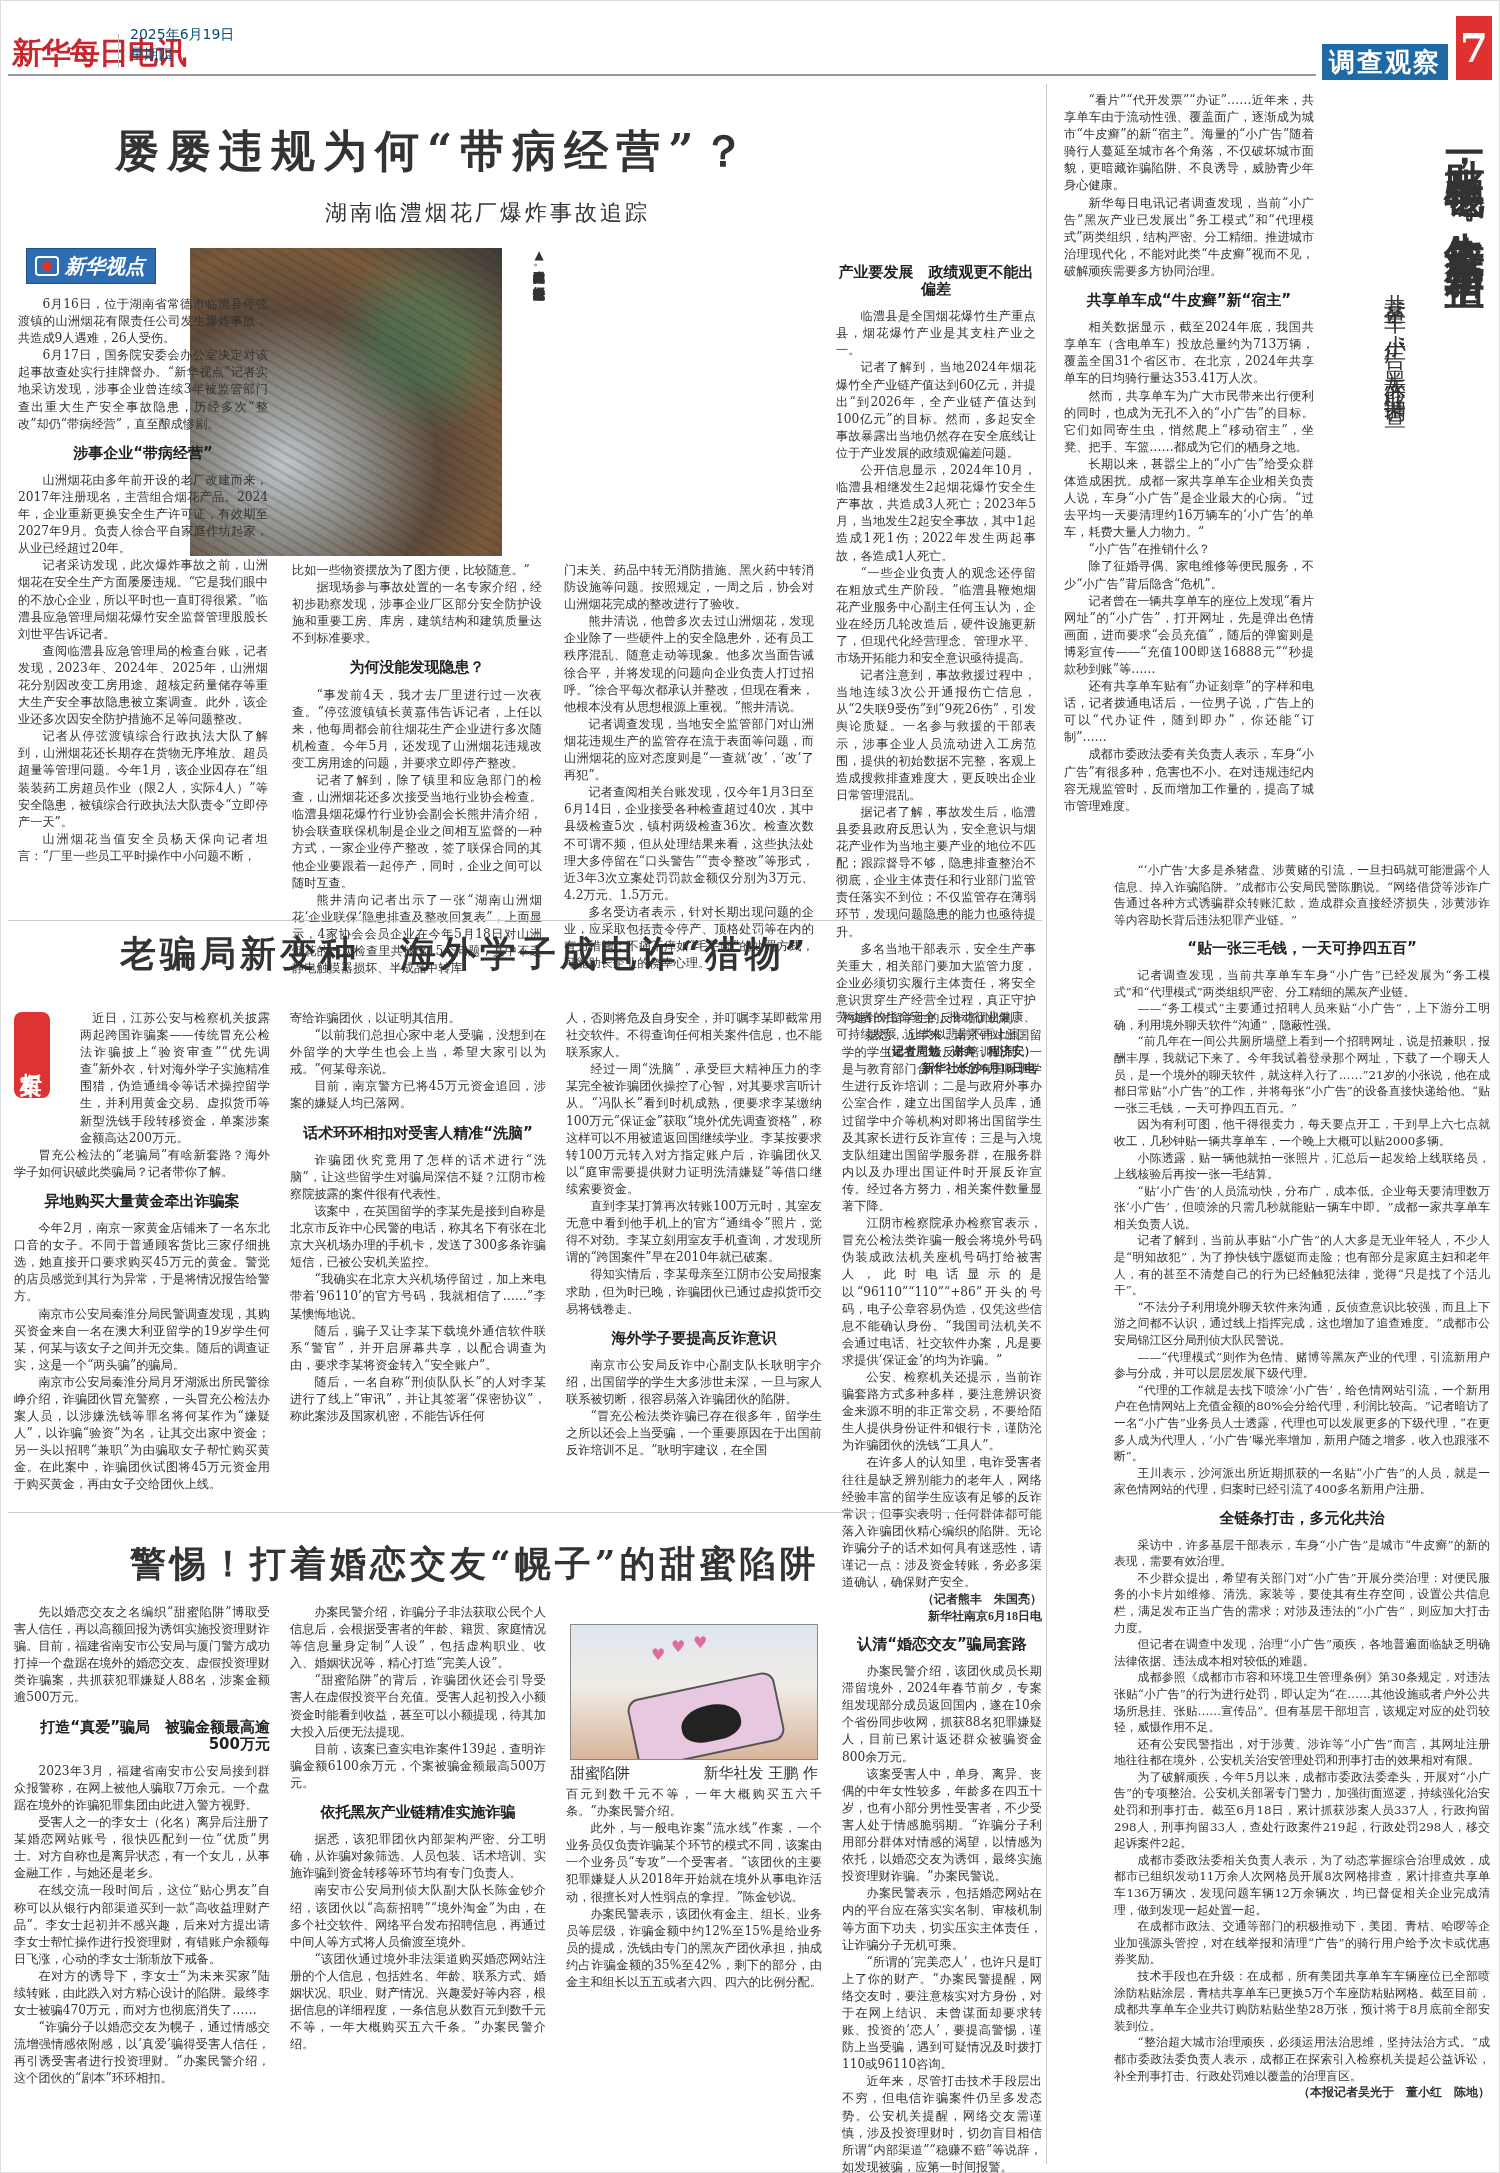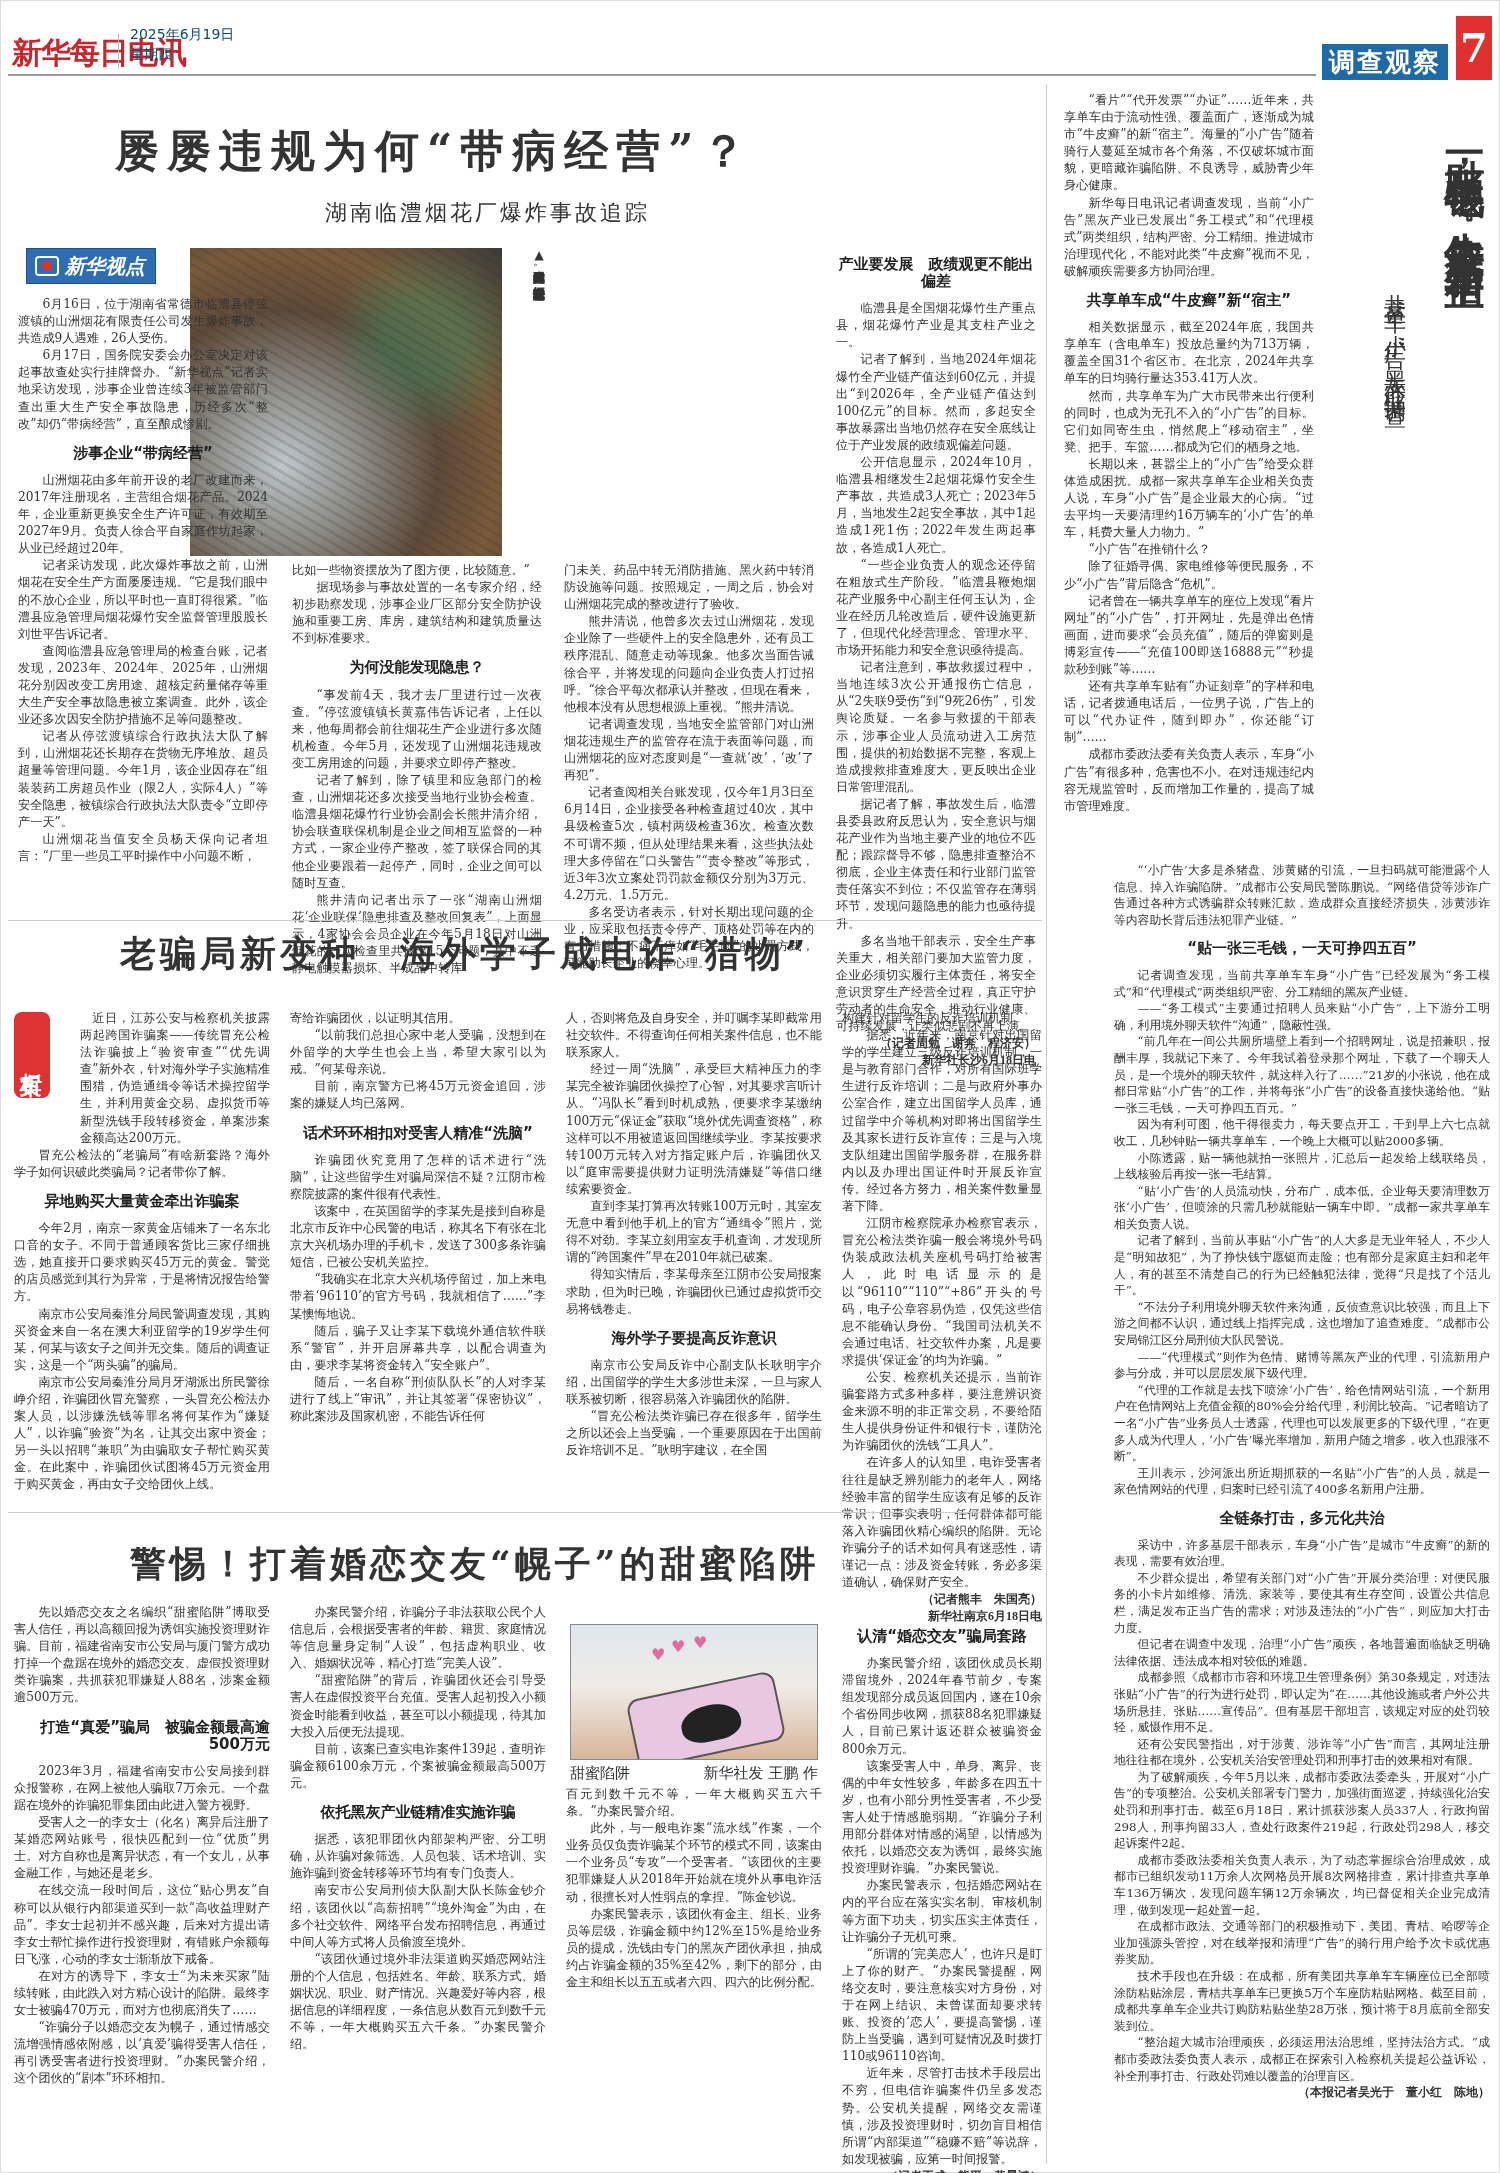--- a/index.html
+++ b/index.html
@@ -80,21 +80,21 @@
 </div>
 
 <div class="col" style="left:564px;top:562px;width:250px">
   <p style="text-indent:0">门未关、药品中转无消防措施、黑火药中转消防设施等问题。按照规定，一周之后，协会对山洲烟花完成的整改进行了验收。</p>
   <p>熊井清说，他曾多次去过山洲烟花，发现企业除了一些硬件上的安全隐患外，还有员工秩序混乱、随意走动等现象。他多次当面告诫徐合平，并将发现的问题向企业负责人打过招呼。“徐合平每次都承认并整改，但现在看来，他根本没有从思想根源上重视。”熊井清说。</p>
   <p>记者调查发现，当地安全监管部门对山洲烟花违规生产的监管存在流于表面等问题，而山洲烟花的应对态度则是“一查就‘改’，‘改’了再犯”。</p>
   <p>记者查阅相关台账发现，仅今年1月3日至6月14日，企业接受各种检查超过40次，其中县级检查5次，镇村两级检查36次。检查次数不可谓不频，但从处理结果来看，这些执法处理大多停留在“口头警告”“责令整改”等形式，近3年3次立案处罚罚款金额仅分别为3万元、4.2万元、1.5万元。</p>
   <p>多名受访者表示，针对长期出现问题的企业，应采取包括责令停产、顶格处罚等在内的有力措施；不痛不痒如“毛毛雨”的处罚方式，可能助长企业的侥幸心理。</p>
 </div>
 
-<div class="col" style="left:836px;top:256px;width:200px">
+<div class="col" style="left:836px;top:264px;width:200px">
   <div class="sh" style="margin-top:0">产业要发展　政绩观更不能出偏差</div>
   <p>临澧县是全国烟花爆竹生产重点县，烟花爆竹产业是其支柱产业之一。</p>
   <p>记者了解到，当地2024年烟花爆竹全产业链产值达到60亿元，并提出“到2026年，全产业链产值达到100亿元”的目标。然而，多起安全事故暴露出当地仍然存在安全底线让位于产业发展的政绩观偏差问题。</p>
   <p>公开信息显示，2024年10月，临澧县相继发生2起烟花爆竹安全生产事故，共造成3人死亡；2023年5月，当地发生2起安全事故，其中1起造成1死1伤；2022年发生两起事故，各造成1人死亡。</p>
   <p>“一些企业负责人的观念还停留在粗放式生产阶段。”临澧县鞭炮烟花产业服务中心副主任何玉认为，企业在经历几轮改造后，硬件设施更新了，但现代化经营理念、管理水平、市场开拓能力和安全意识亟待提高。</p>
   <p>记者注意到，事故救援过程中，当地连续3次公开通报伤亡信息，从“2失联9受伤”到“9死26伤”，引发舆论质疑。一名参与救援的干部表示，涉事企业人员流动进入工房范围，提供的初始数据不完整，客观上造成搜救排查难度大，更反映出企业日常管理混乱。</p>
   <p>据记者了解，事故发生后，临澧县委县政府反思认为，安全意识与烟花产业作为当地主要产业的地位不匹配；跟踪督导不够，隐患排查整治不彻底，企业主体责任和行业部门监管责任落实不到位；不仅监管存在薄弱环节，发现问题隐患的能力也亟待提升。</p>
   <p>多名当地干部表示，安全生产事关重大，相关部门要加大监管力度，企业必须切实履行主体责任，将安全意识贯穿生产经营全过程，真正守护劳动者的生命安全，推动行业健康、可持续发展，让类似悲剧不再上演。</p>
   <div class="by">（记者周勉　谢奔　程济安）</div>
   <div class="by">新华社长沙6月18日电</div>
@@ -228,21 +228,21 @@
   <span>新华社发 王鹏 作</span>
 </div>
 
 <div class="col" style="left:566px;top:1786px;width:256px">
   <p style="text-indent:0">百元到数千元不等，一年大概购买五六千条。”办案民警介绍。</p>
   <p>此外，与一般电诈案“流水线”作案，一个业务员仅负责诈骗某个环节的模式不同，该案由一个业务员“专攻”一个受害者。“该团伙的主要犯罪嫌疑人从2018年开始就在境外从事电诈活动，很擅长对人性弱点的拿捏。”陈金钞说。</p>
   <p>办案民警表示，该团伙有金主、组长、业务员等层级，诈骗金额中约12%至15%是给业务员的提成，洗钱由专门的黑灰产团伙承担，抽成约占诈骗金额的35%至42%，剩下的部分，由金主和组长以五五或者六四、四六的比例分配。</p>
 </div>
 
 <div class="col" style="left:842px;top:1628px;width:200px">
-  <div class="sh" style="margin-top:0">认清“婚恋交友”骗局套路</div>
+  <div class="sh" style="margin-top:8px">认清“婚恋交友”骗局套路</div>
   <p>办案民警介绍，该团伙成员长期滞留境外，2024年春节前夕，专案组发现部分成员返回国内，遂在10余个省份同步收网，抓获88名犯罪嫌疑人，目前已累计返还群众被骗资金800余万元。</p>
   <p>该案受害人中，单身、离异、丧偶的中年女性较多，年龄多在四五十岁，也有小部分男性受害者，不少受害人处于情感脆弱期。“诈骗分子利用部分群体对情感的渴望，以情感为依托，以婚恋交友为诱饵，最终实施投资理财诈骗。”办案民警说。</p>
   <p>办案民警表示，包括婚恋网站在内的平台应在落实实名制、审核机制等方面下功夫，切实压实主体责任，让诈骗分子无机可乘。</p>
   <p>“所谓的‘完美恋人’，也许只是盯上了你的财产。”办案民警提醒，网络交友时，要注意核实对方身份，对于在网上结识、未曾谋面却要求转账、投资的‘恋人’，要提高警惕，谨防上当受骗，遇到可疑情况及时拨打110或96110咨询。</p>
   <p>近年来，尽管打击技术手段层出不穷，但电信诈骗案件仍呈多发态势。公安机关提醒，网络交友需谨慎，涉及投资理财时，切勿盲目相信所谓“内部渠道”“稳赚不赔”等说辞，如发现被骗，应第一时间报警。</p>
   <div class="by">（记者王成　熊平　黄景鸿）</div>
 
 </div>
 
 </body></html>

